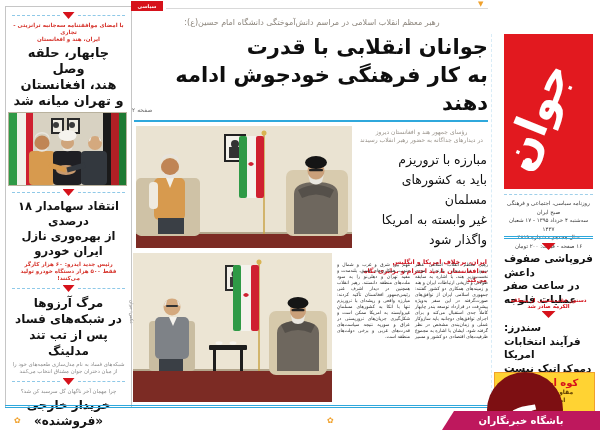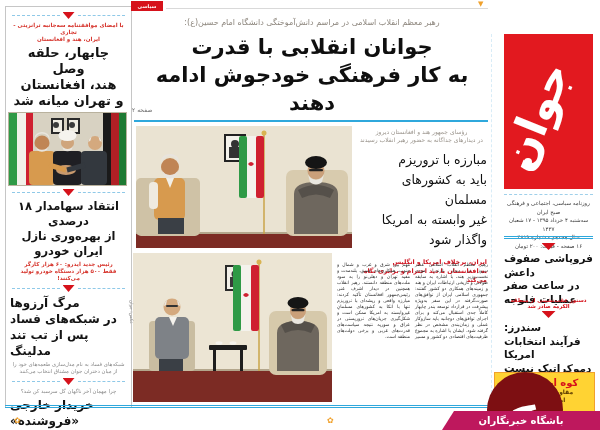--- a/index.html
+++ b/index.html
@@ -11,29 +11,29 @@
   
   .rail-left{left:5px;top:6px;width:127px;height:402px;border:1px solid #c6c6c6;background:#fff;
              box-sizing:border-box;padding:2px 4px;}
   .sep{display:flex;align-items:center;gap:3px;margin:3px 2px;}
   .sep .dash{flex:1;height:0;border-top:1px dashed #8fc9e8;}
   .sep .mark{width:12px;height:7px;background:#d6121b;clip-path:polygon(0 0,100% 0,50% 100%);}
   .k-red{font-size:5.6px;line-height:7px;color:#d6342c;font-weight:bold;text-align:center;}
   .k-gray{font-size:5.4px;line-height:7px;color:#8a8a8a;text-align:center;}
   .side-h1{font-size:13px;line-height:16px;font-weight:bold;color:#141414;text-align:center;margin:2px 0;}
   .side-h2{font-size:11.5px;line-height:15px;font-weight:bold;color:#141414;text-align:center;margin:2px 0;}
-  .side-h3{font-size:12px;line-height:16px;font-weight:bold;color:#141414;text-align:left;margin:2px 0;}
+  .side-h3{font-size:12px;line-height:16px;font-weight:bold;color:#141414;text-align:center;margin:2px 0;}
   .side-photo{display:block;margin:3px auto 1px auto;border:1px solid #b9b29e;}
 
   
   .tab{left:131px;top:1px;width:32px;height:10px;background:#d6121b;color:#fff;font-size:5px;
        line-height:10px;text-align:center;font-weight:bold;}
   .toprule{left:166px;top:8px;width:322px;height:1px;background:#d9d9d9;}
   .kicker{left:136px;top:18px;width:352px;font-size:8px;color:#8c857c;text-align:center;}
-  .headline{left:136px;top:33px;width:352px;font-weight:bold;color:#0f0f0f;text-align:center;
+  .headline{left:136px;top:33px;width:352px;font-weight:bold;color:#0f0f0f;text-align:right;
             font-size:21px;line-height:28px;letter-spacing:-0.5px;}
   .pageref{left:132px;top:106px;font-size:6px;color:#666;}
   .bluerule{left:134px;top:120px;width:354px;height:2px;background:#2fa8dc;}
   .photo1{left:136px;top:126px;}
   .photo2{left:133px;top:253px;}
   .credit{left:129px;top:300px;font-size:4.6px;color:#8a8a8a;writing-mode:vertical-rl;}
   .meet-block{left:356px;top:128px;width:131px;}
   .meet-dek{font-size:6px;line-height:7.5px;color:#9a948c;text-align:center;}
   .meet-title{margin-top:7px;font-size:12.5px;line-height:20px;font-weight:normal;color:#101010;text-align:right;}
   .meet-hl{margin-top:7px;font-size:6.3px;line-height:9px;font-weight:bold;color:#cf1420;text-align:right;}

